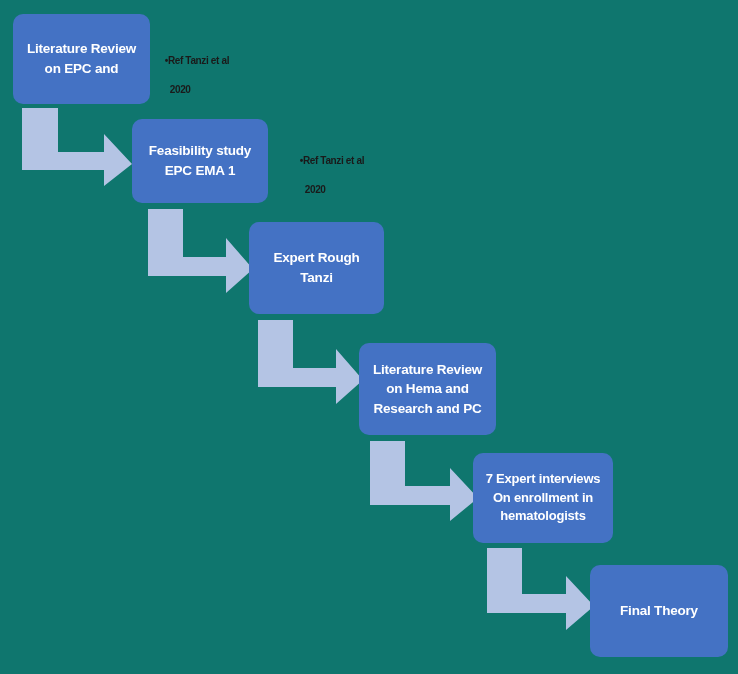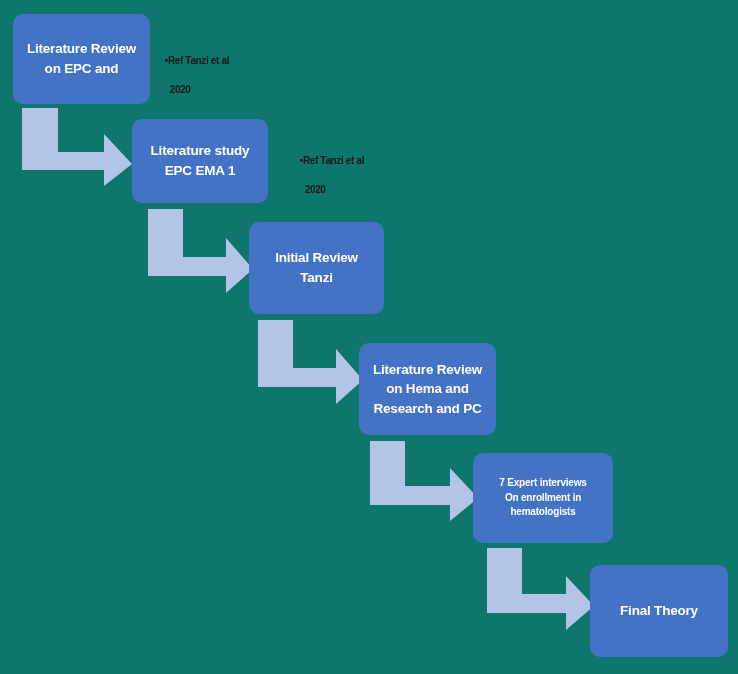--- a/index.html
+++ b/index.html
@@ -85,41 +85,41 @@
 
   <div class="node-box" style="left:13px; top:14px; width:137px; height:90px;">
     <span class="node-text">
       <span class="node-line">Literature Review</span>
       <span class="node-line">on EPC and</span>
     </span>
   </div>
 
   <div class="node-box" style="left:132px; top:119px; width:136px; height:84px;">
     <span class="node-text">
-      <span class="node-line">Literature study</span>
+      <span class="node-line">Feasibility study</span>
       <span class="node-line">EPC EMA 1</span>
     </span>
   </div>
 
   <div class="node-box" style="left:249px; top:222px; width:135px; height:92px;">
     <span class="node-text">
-      <span class="node-line">Initial Review</span>
+      <span class="node-line">Expert Rough</span>
       <span class="node-line">Tanzi</span>
     </span>
   </div>
 
   <div class="node-box" style="left:359px; top:343px; width:137px; height:92px;">
     <span class="node-text">
       <span class="node-line">Literature Review</span>
       <span class="node-line">on Hema and</span>
       <span class="node-line">Research and PC</span>
     </span>
   </div>
 
-  <div class="node-box" style="left:473px; top:453px; width:140px; height:90px; font-size:10px;">
+  <div class="node-box" style="left:473px; top:453px; width:140px; height:90px; font-size:13px;">
     <span class="node-text">
       <span class="node-line">7 Expert interviews</span>
       <span class="node-line">On enrollment in</span>
       <span class="node-line">hematologists</span>
     </span>
   </div>
 
   <div class="node-box" style="left:590px; top:565px; width:138px; height:92px;justify-content:flex-end;">
     <span class="node-text">
       <span class="node-line">Final Theory</span>

